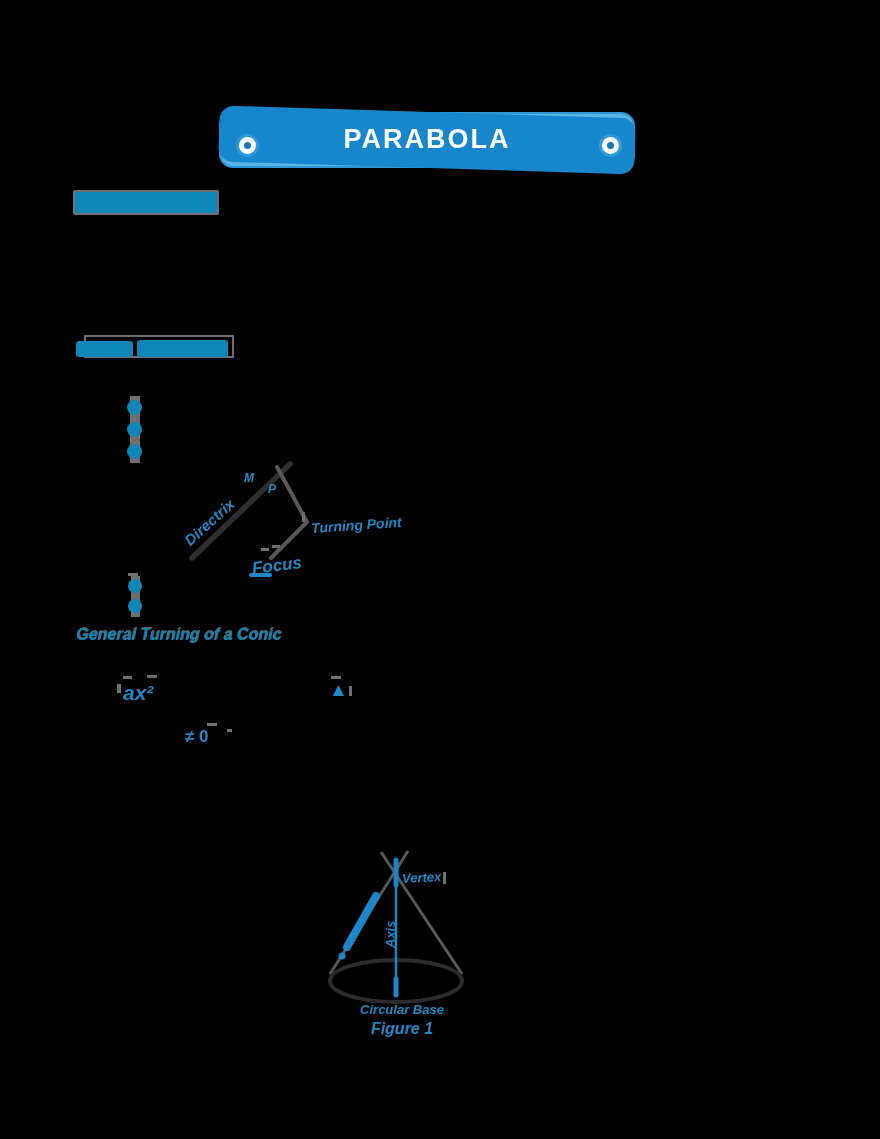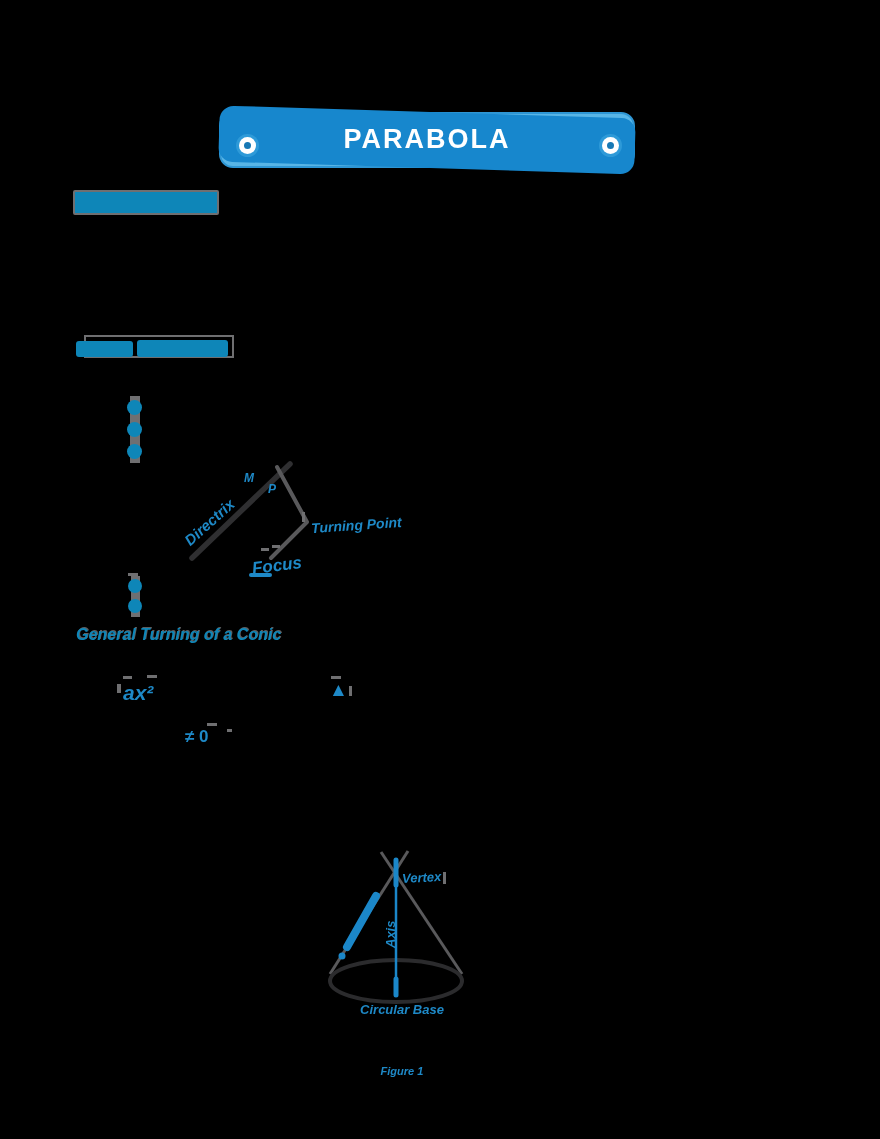--- a/index.html
+++ b/index.html
@@ -97,16 +97,16 @@
     <ellipse cx="396" cy="981" rx="66" ry="21" fill="none" stroke="#2b2b2d" stroke-width="4"></ellipse>
     <line x1="396" y1="858" x2="396" y2="996" stroke="#1b87c9" stroke-width="2.5"></line>
     <line x1="396" y1="860" x2="396" y2="885" stroke="#1b87c9" stroke-width="5" stroke-linecap="round"></line>
     <line x1="396" y1="979" x2="396" y2="995" stroke="#1b87c9" stroke-width="5" stroke-linecap="round"></line>
     <line x1="376" y1="896" x2="347" y2="947" stroke="#1b87c9" stroke-width="8" stroke-linecap="round"></line>
     <circle cx="342" cy="956" r="3.5" fill="#1b87c9"></circle>
   </svg>
   <div class="blue-label" style="left:402px;top:870px;font-size:13px;transform:rotate(-3deg);">Vertex</div>
   <div class="blue-label" style="left:383px;top:948px;font-size:13px;transform:rotate(-90deg);transform-origin:0 0;">Axis</div>
   <div class="blue-label" style="left:356px;top:1002px;width:92px;text-align:center;font-size:13px;white-space:nowrap;">Circular Base</div>
-  <div class="blue-label" style="left:356px;top:1020px;width:92px;text-align:center;font-size:11px;margin-top:45px;">Figure 1</div>
+  <div class="blue-label" style="left:356px;top:1020px;width:92px;text-align:center;font-size:16px;">Figure 1</div>
   <div class="art" style="left:443px;top:872px;width:3px;height:12px;"></div>
 
 </div>
 
 </body></html>

